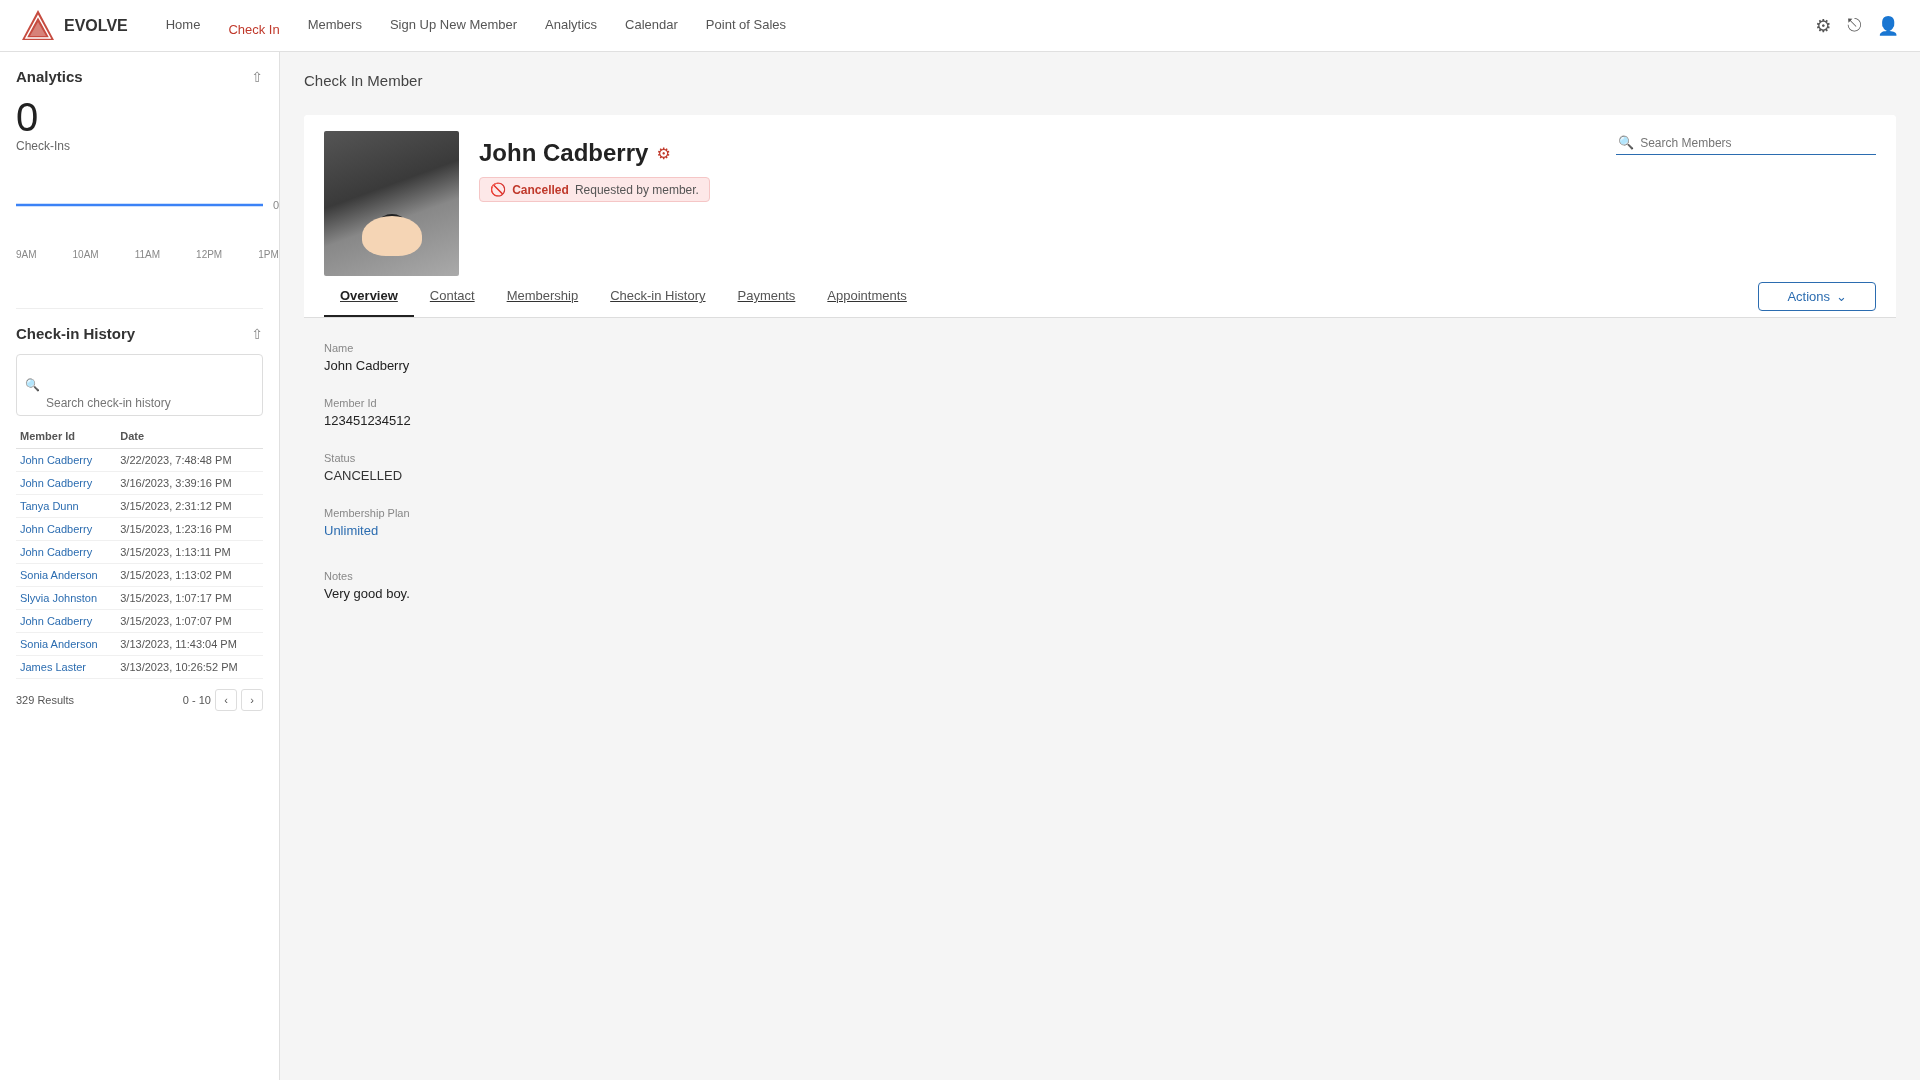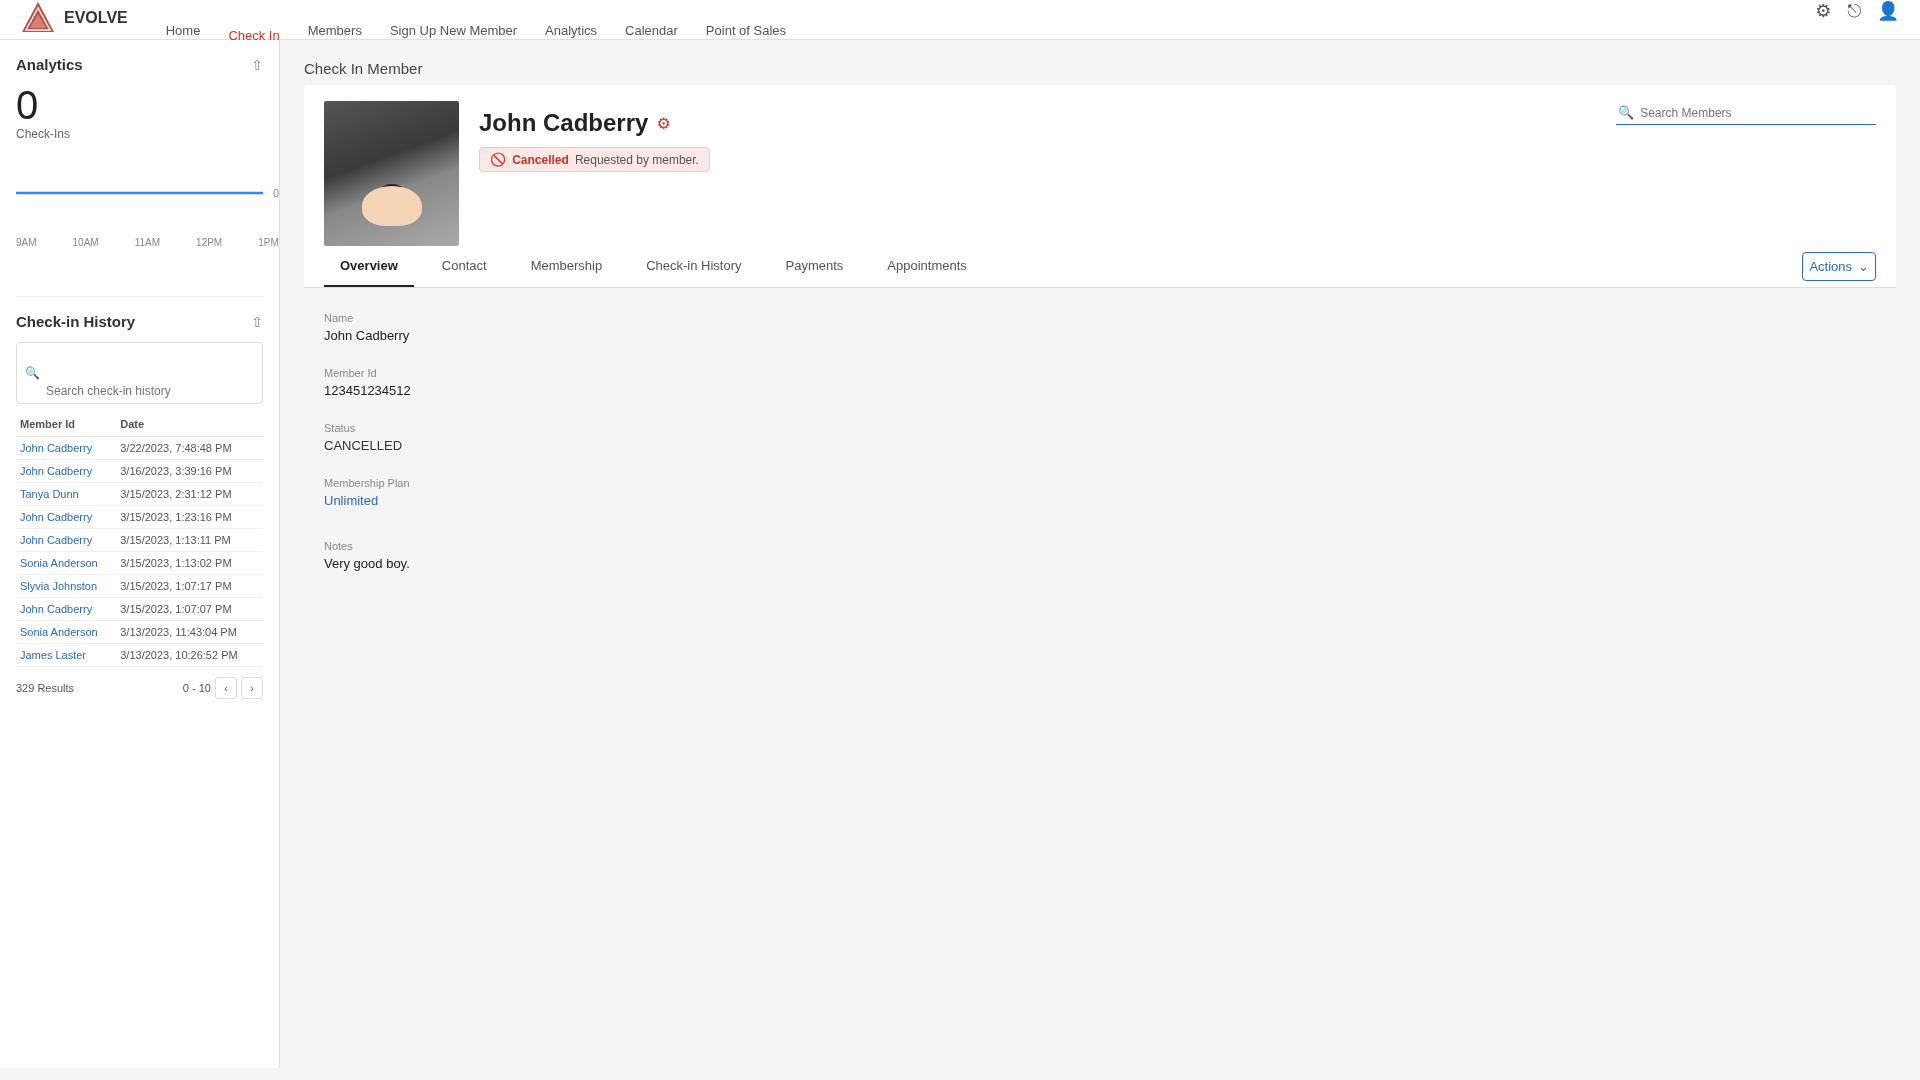--- a/index.html
+++ b/index.html
@@ -2,23 +2,23 @@
 <html><head>
   <meta charset="utf-8">
   <style>
     * { box-sizing: border-box; margin: 0; padding: 0; }
     body { font-family: 'Segoe UI', Arial, sans-serif; font-size: 13px; color: #333; background: #f5f5f5; }
 
     
     .navbar {
       background: #fff;
       border-bottom: 1px solid #e0e0e0;
-      height: 40px;
-      display: flex;
-      align-items: flex-start;
+      height: 52px;
+      display: flex;
+      align-items: center;
       padding: 0 20px;
       gap: 0;
     }
     .navbar-brand {
       display: flex;
       align-items: center;
       gap: 8px;
       margin-right: 24px;
     }
     .brand-logo {
@@ -216,21 +216,21 @@
     .main-content {
       flex: 1;
       overflow-y: auto;
       background: #f5f5f5;
       padding: 20px 24px;
     }
     .page-title {
       font-size: 15px;
       font-weight: 500;
       color: #444;
-      margin-bottom: 8px;
+      margin-bottom: 26px;
     }
     .member-header {
       display: flex;
       align-items: flex-start;
       gap: 20px;
       background: #fff;
       padding: 16px 20px 0;
       border-radius: 4px 4px 0 0;
       position: relative;
     }
@@ -327,21 +327,22 @@
       background: #fff;
       border-bottom: 1px solid #ddd;
       display: flex;
       align-items: center;
       padding: 0 20px;
       gap: 0;
       justify-content: space-between;
     }
     .tabs-list {
       display: flex;
-      gap: 12px;
+      gap: 0;
+      text-decoration: underline;
     }
     .tab-item {
       padding: 12px 16px;
       font-size: 13px;
       color: #555;
       cursor: pointer;
       border-bottom: 2px solid transparent;
       white-space: nowrap;
     }
     .tab-item.active {
@@ -350,21 +351,21 @@
       border-bottom: 2px solid #222;
     }
     .actions-btn {
       display: flex;
       align-items: center;
       gap: 6px;
       border: 1px solid #2b6cb0;
       background: #fff;
       color: #2b6cb0;
       border-radius: 4px;
-      padding: 6px 6px;
+      padding: 6px 28px;
       cursor: pointer;
       font-size: 13px;
     }
 
     
     .overview-panel {
       background: #f5f5f5;
       padding: 24px 20px;
     }
     .overview-grid {

